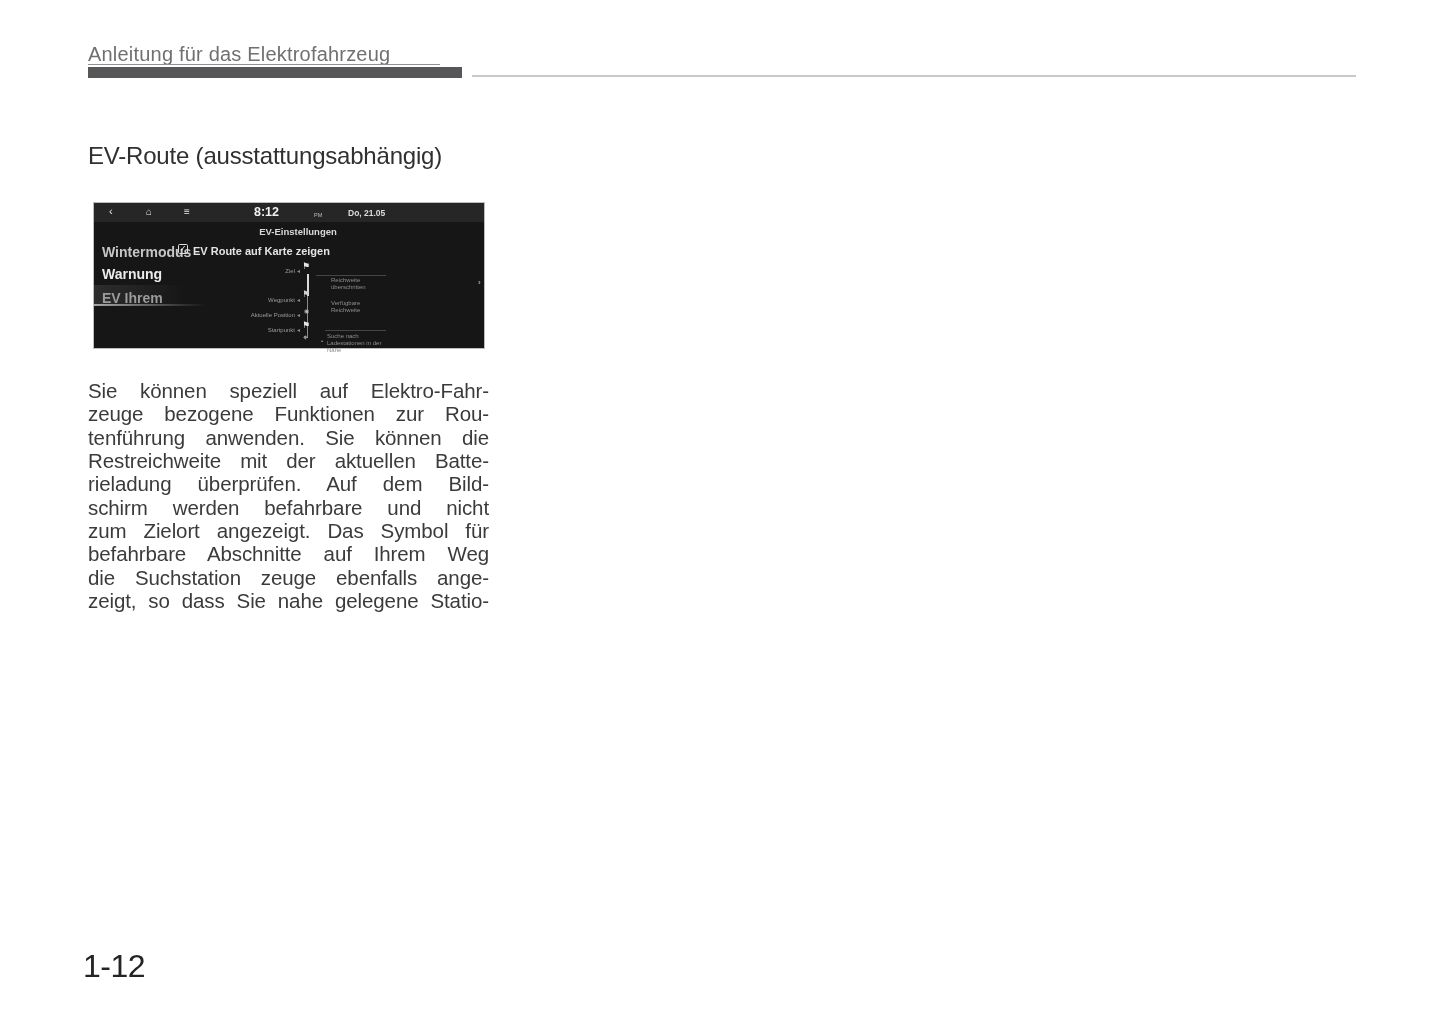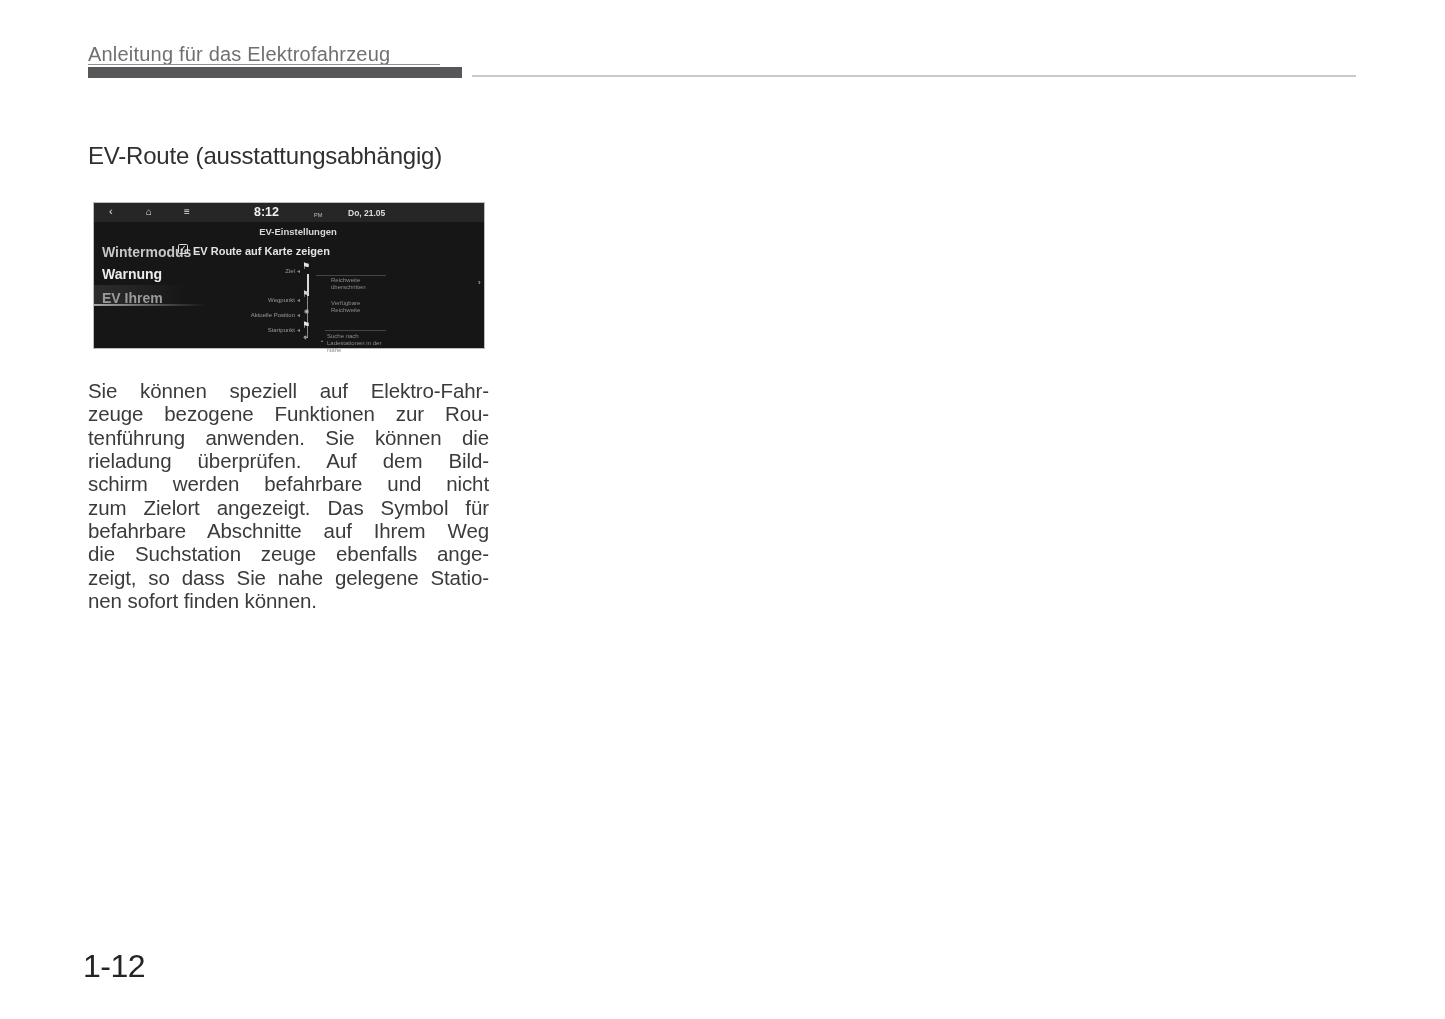--- a/index.html
+++ b/index.html
@@ -151,24 +151,24 @@
     <span class="an-bullet">•</span>
     <div class="ann an-2">Suche nach Ladestationen in der Nähe</div>
 
     <span class="scroll-arrow">›</span>
   </div>
 
   <div class="bodytext">
     <div class="bl">Sie können speziell auf Elektro-Fahr-</div>
     <div class="bl">zeuge bezogene Funktionen zur Rou-</div>
     <div class="bl">tenführung anwenden. Sie können die</div>
+    <div class="bl">Restreichweite mit der aktuellen Batte-</div>
     <div class="bl">rieladung überprüfen. Auf dem Bild-</div>
     <div class="bl">schirm werden befahrbare und nicht</div>
     <div class="bl">zum Zielort angezeigt. Das Symbol für</div>
     <div class="bl">befahrbare Abschnitte auf Ihrem Weg</div>
     <div class="bl">die Suchstation zeuge ebenfalls ange-</div>
     <div class="bl">zeigt, so dass Sie nahe gelegene Statio-</div>
-    <div class="bl last">nen sofort finden können.</div>
   </div>
 
   <div class="pagenum">1-12</div>
 
 </div>
 
 </body></html>

